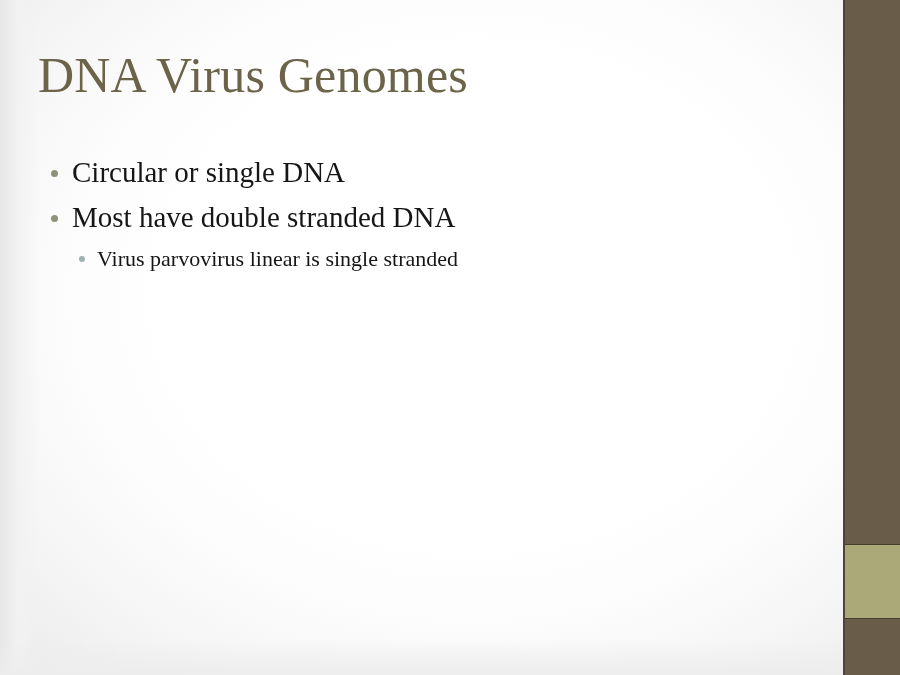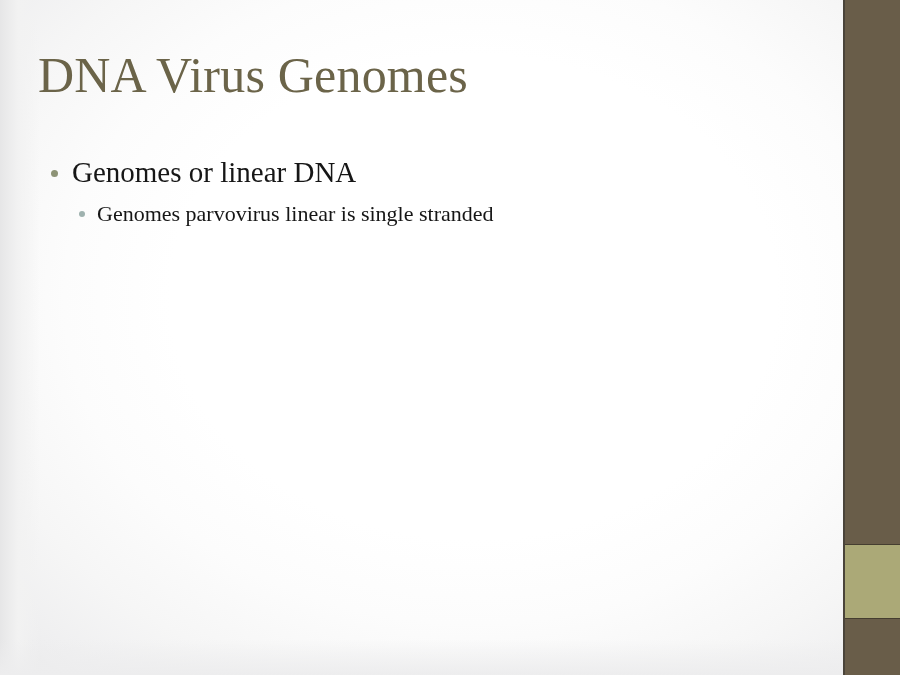--- a/index.html
+++ b/index.html
@@ -185,26 +185,32 @@
   </div>
 
   <div id="title">DNA Virus Genomes</div>
 
   <div id="body-list">
 
     <div class="bullet-row lvl1">
       <span class="dot-cell">
         <span class="dot"></span>
       </span>
-      <span class="txt">Genomes or linear DNA</span>
+      <span class="txt">Circular or single DNA</span>
     </div>
 
+    <div class="bullet-row lvl1">
+      <span class="dot-cell">
+        <span class="dot"></span>
+      </span>
+      <span class="txt">Most have double stranded DNA</span>
+    </div>
 
     <div class="bullet-row lvl2">
       <span class="dot-cell">
         <span class="dot"></span>
       </span>
-      <span class="txt"><span>Genomes </span><span class="strong">parvovirus</span><span> linear is single stranded</span></span>
+      <span class="txt"><span>Virus </span><span class="strong">parvovirus</span><span> linear is single stranded</span></span>
     </div>
 
   </div>
 
 </div>
 
 </body></html>

